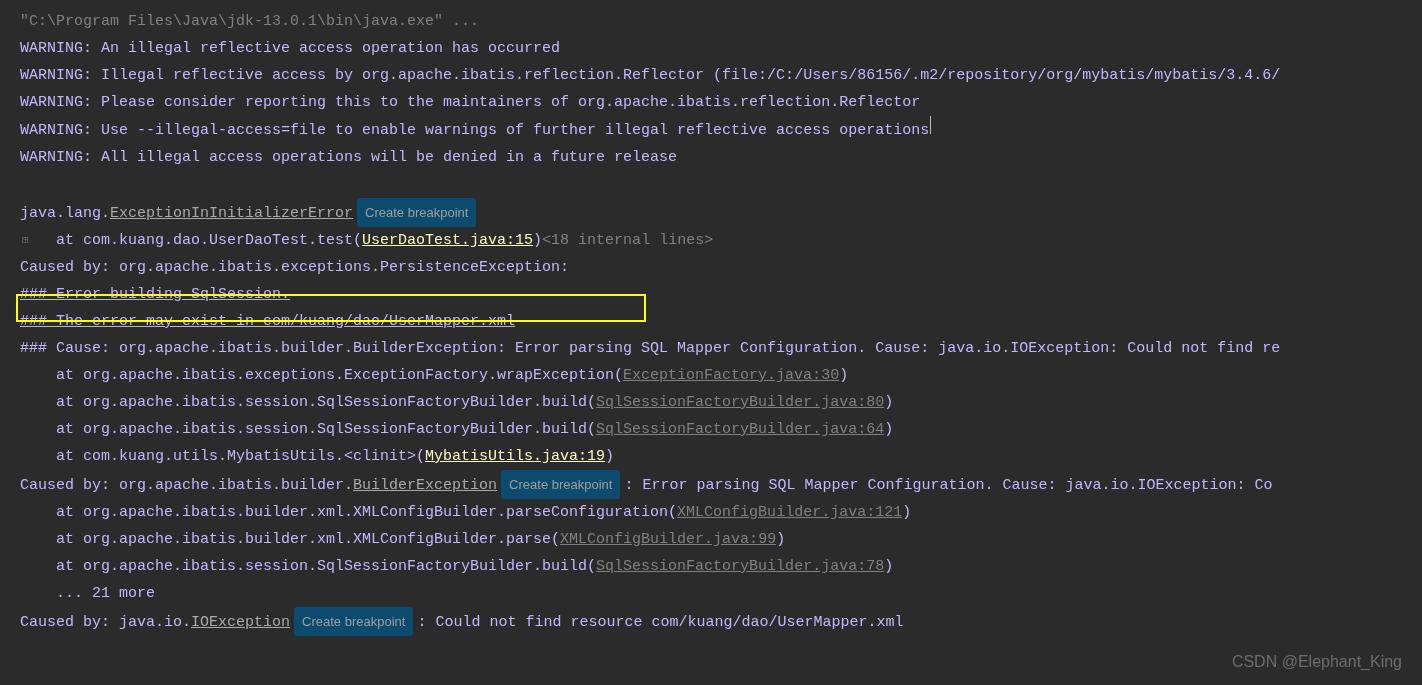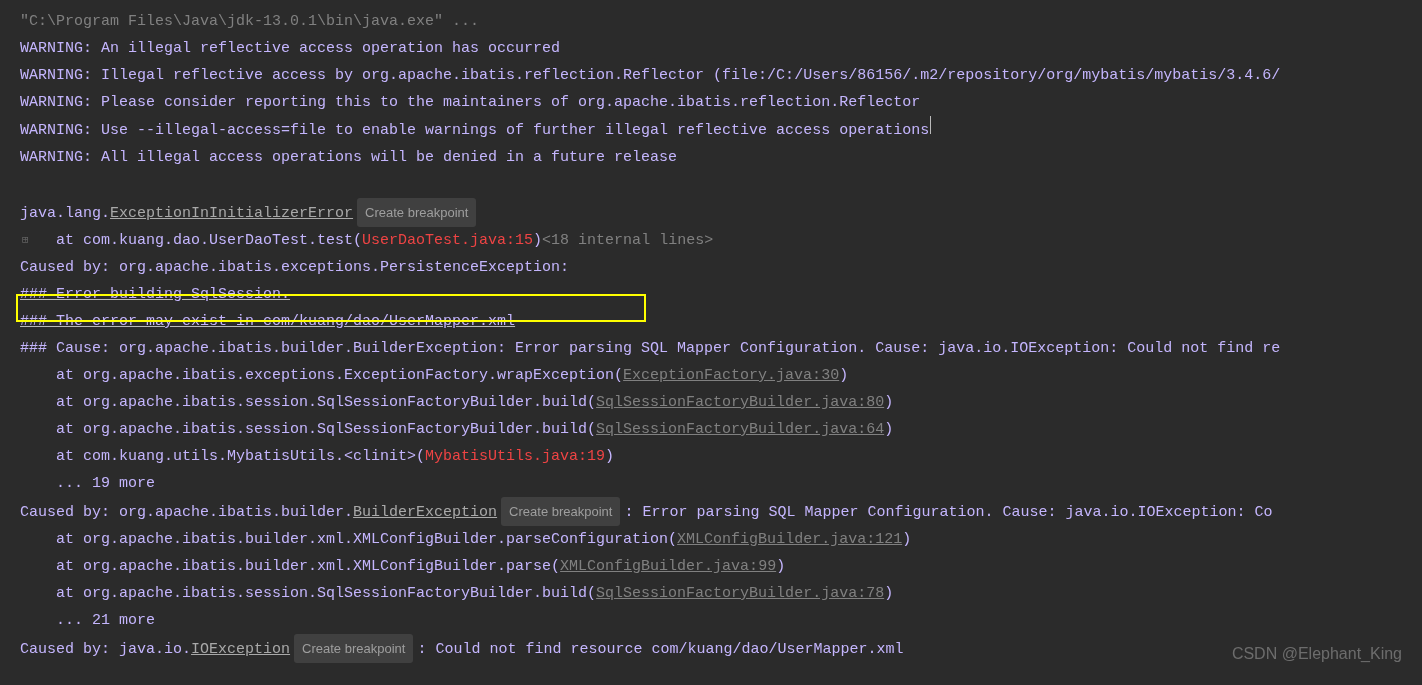--- a/index.html
+++ b/index.html
@@ -30,33 +30,34 @@
     .empty-line {
       height: 27px;
     }
     .gray-text {
       color: #808080;
     }
     .red-text {
       color: #c4b5fd;
     }
     .blue-link {
-      color: #ef4444;
+      color: #fef9c3;
+      text-decoration: underline;
     }
     .gray-link {
       color: #808080;
       text-decoration: underline;
       text-align: right;
     }
     .gray-link-light {
       color: #a9a9a9;
       text-decoration: underline;
     }
     .create-breakpoint {
-      background-color: #404040;
+      background-color: #0c4a6e;
       color: #9e9e9e;
       padding: 1px 8px;
       border-radius: 3px;
       font-family: -apple-system, sans-serif;
       font-size: 13px;
       margin-left: 4px;
       margin-right: 4px;
     }
     .highlight-box {
       border: 2px solid #ffff00;
@@ -72,21 +73,21 @@
     .cursor {
       display: inline-block;
       width: 1px;
       height: 18px;
       background: #bababa;
       vertical-align: middle;
       margin-left: 1px;
     }
     .watermark {
       position: absolute;
-      bottom: 18px;
+      bottom: 10px;
       right: 20px;
       color: #888;
       font-family: -apple-system, sans-serif;
       font-size: 16px;
       opacity: 0.7;
     }
     .indent {
       padding-left: 36px;
     }
   </style>
@@ -171,23 +172,20 @@
       <span class="gray-link">SqlSessionFactoryBuilder.java:64</span>
       <span class="red-text">)</span>
   </div>
 
   <div class="line indent">
     <span class="red-text">at com.kuang.utils.MybatisUtils.&lt;clinit&gt;(</span>
       <span class="blue-link">MybatisUtils.java:19</span>
       <span class="red-text">)</span>
   </div>
 
-  <div class="line indent">
-    <span class="red-text">... 19 more</span>
-  </div>
 
   <div class="line">
     <span class="red-text">Caused by: org.apache.ibatis.builder.</span>
       <span class="gray-link-light">BuilderException</span>
     <span class="create-breakpoint">Create breakpoint</span>
     <span class="red-text">: Error parsing SQL Mapper Configuration. Cause: java.io.IOException: Co</span>
   </div>
 
   <div class="line indent">
     <span class="red-text">at org.apache.ibatis.builder.xml.XMLConfigBuilder.parseConfiguration(</span>

